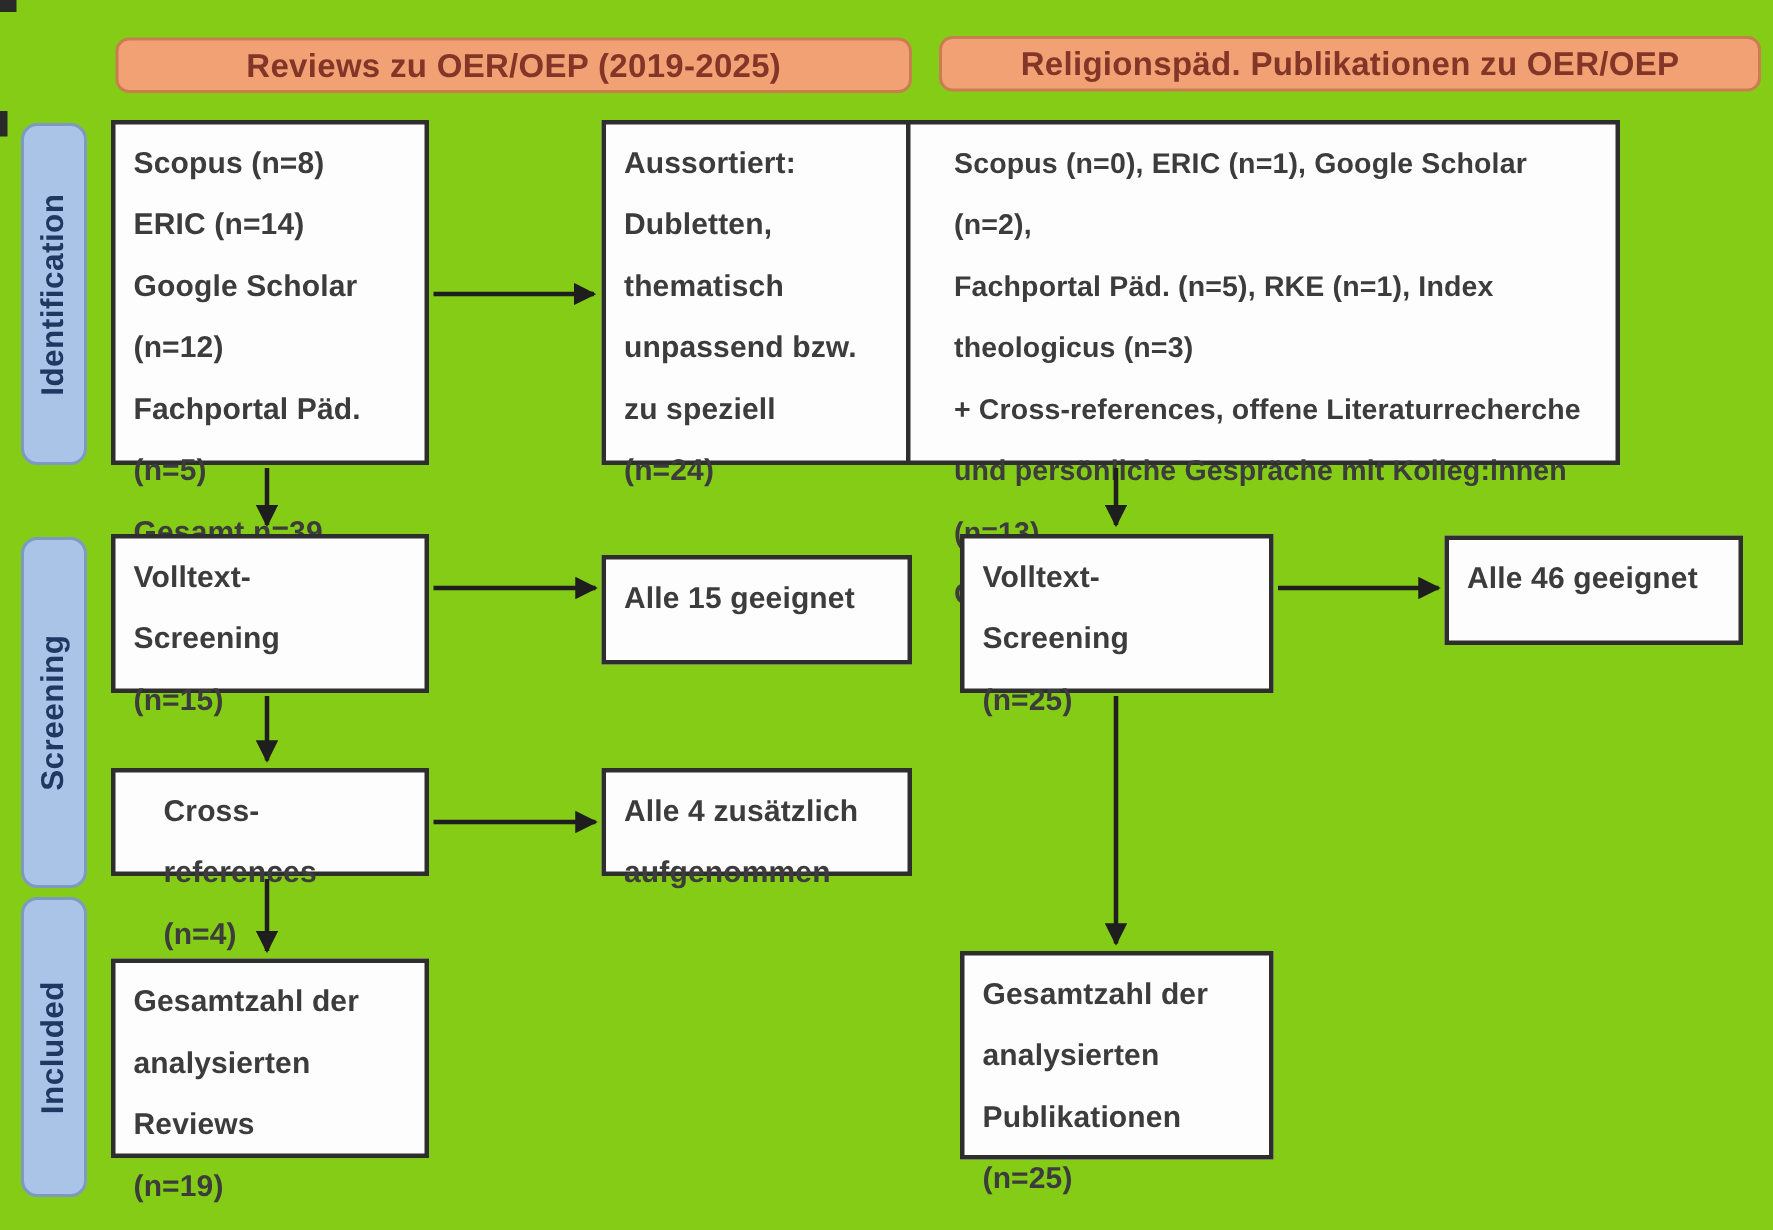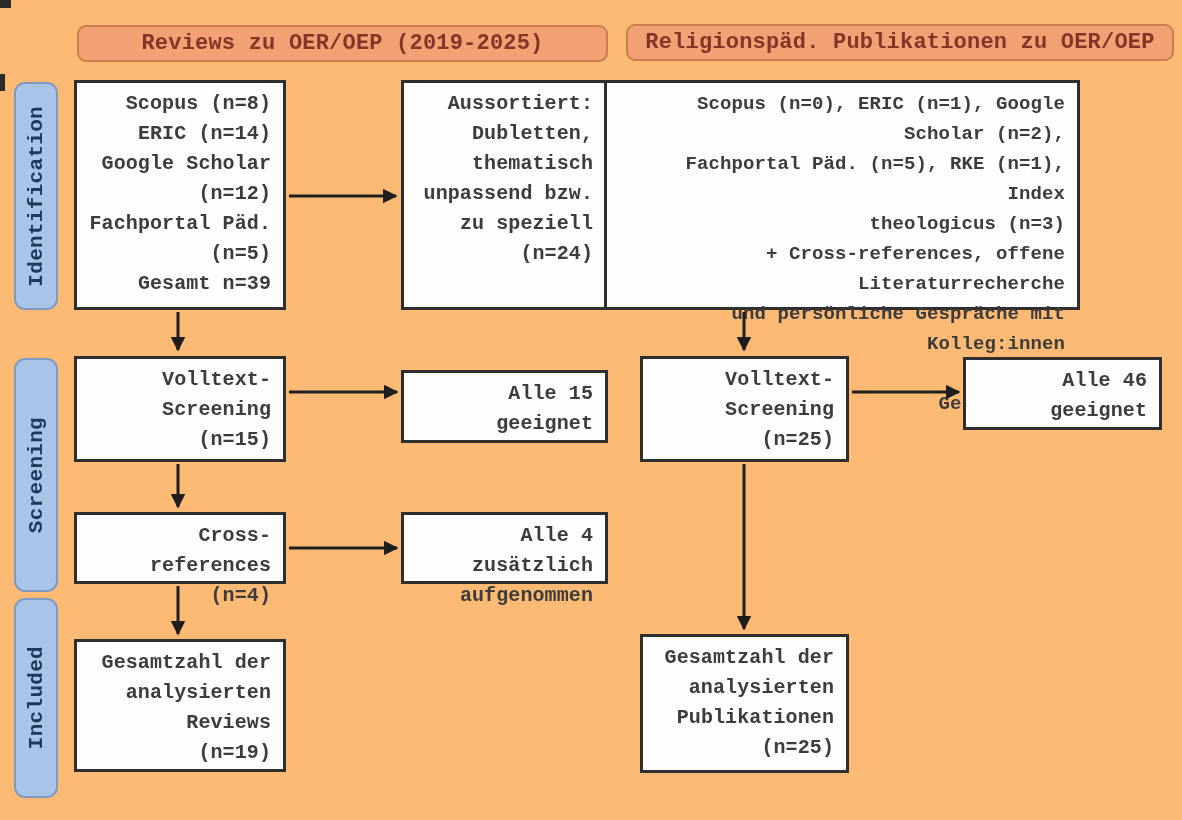--- a/index.html
+++ b/index.html
@@ -1,23 +1,22 @@
 <!DOCTYPE html>
 <html><head>
 <meta charset="utf-8">
 <style>
   html, body { margin: 0; padding: 0; background: #fdfdfd; }
   .canvas {
     position: relative;
     width: 1182px;
     height: 820px;
-    background: #fdba74;
-    font-family: Liberation Mono, monospace;
+    background: #84cc16;
+    font-family: Liberation Sans, sans-serif;
     overflow: hidden;
-    text-align: right;
   }
 
   
   .header {
     position: absolute;
     box-sizing: border-box;
     background: #f1a173;
     border: 2px solid #c87e4e;
     border-radius: 9px;
     color: #833528;
@@ -61,21 +60,21 @@
   
   .box {
     position: absolute;
     box-sizing: border-box;
     background: #fdfdfd;
     border: 3px solid #2e2e2e;
     padding: 6px 12px;
     color: #3c3c3c;
     font-weight: bold;
     font-size: 20px;
-    line-height: 30px;
+    line-height: 41px;
     letter-spacing: 0.1px;
     white-space: pre-line;
   }
   .box.dense { font-size: 19px; }
 
   #box-left-sources        { left: 74px;  top: 80px;  width: 212px; height: 230px; }
   #box-left-excluded       { left: 401px; top: 80px;  width: 207px; height: 230px; }
   #box-left-fulltext       { left: 74px;  top: 356px; width: 212px; height: 106px; }
   #box-left-fulltext-result{ left: 401px; top: 370px; width: 207px; height: 73px; }
   #box-left-crossref       { left: 74px;  top: 512px; width: 212px; height: 72px; padding-left: 32px; }

